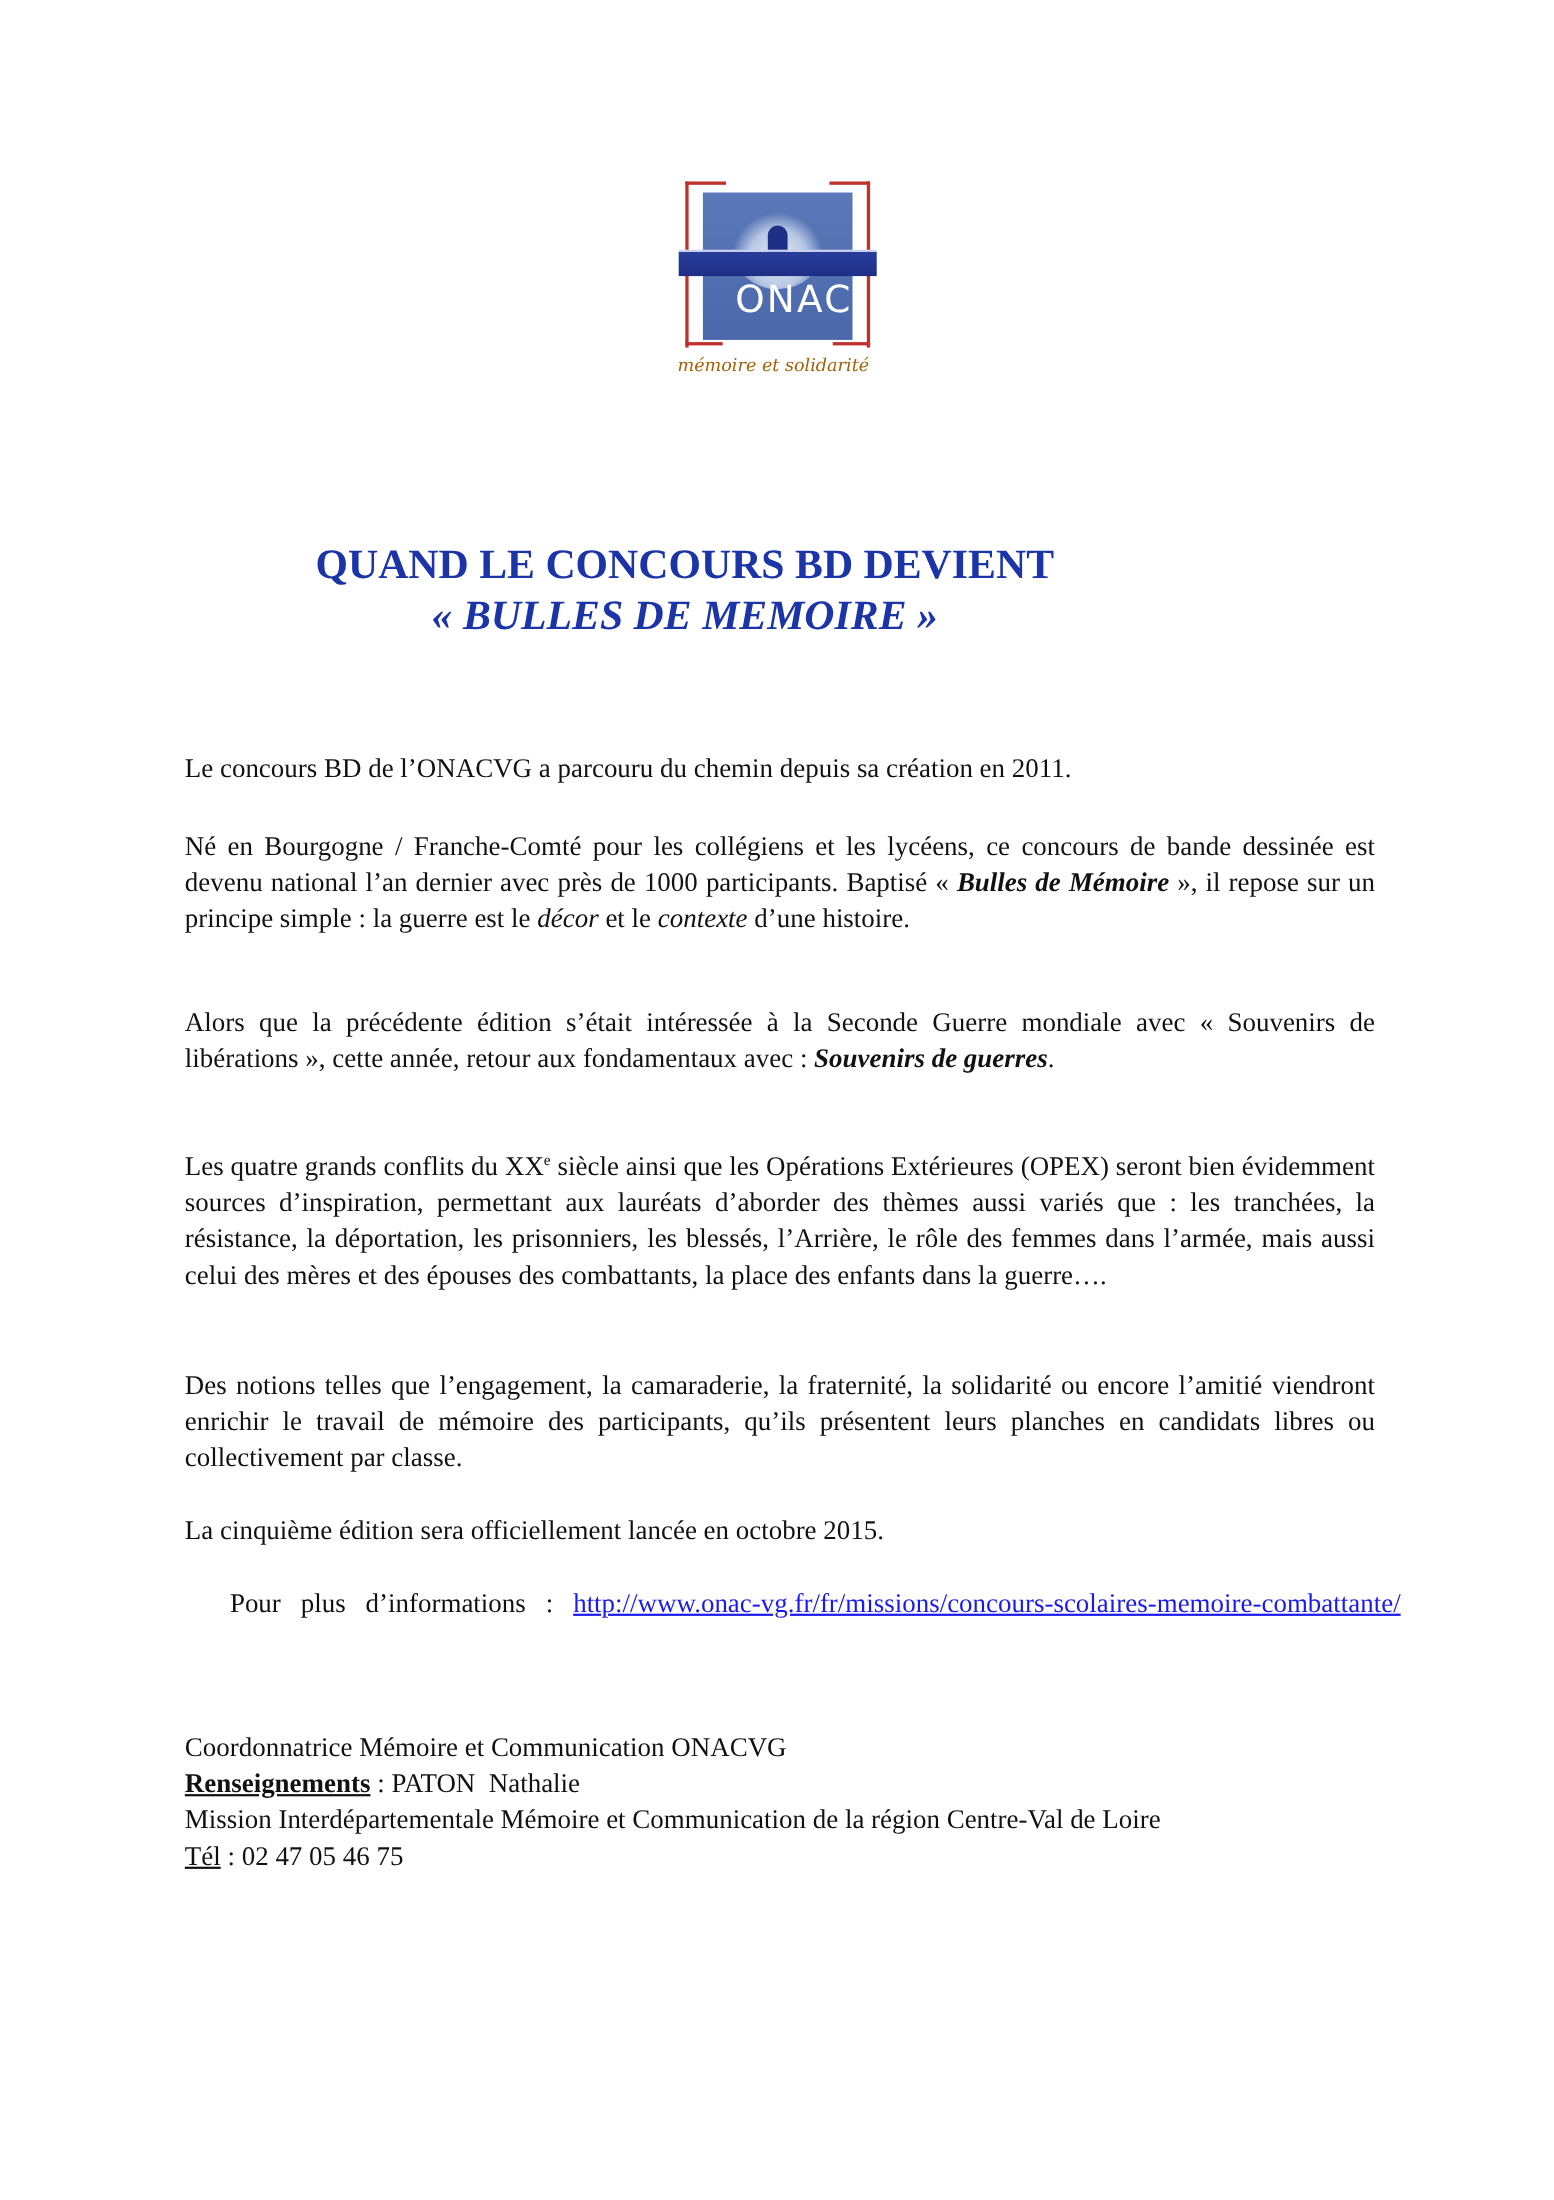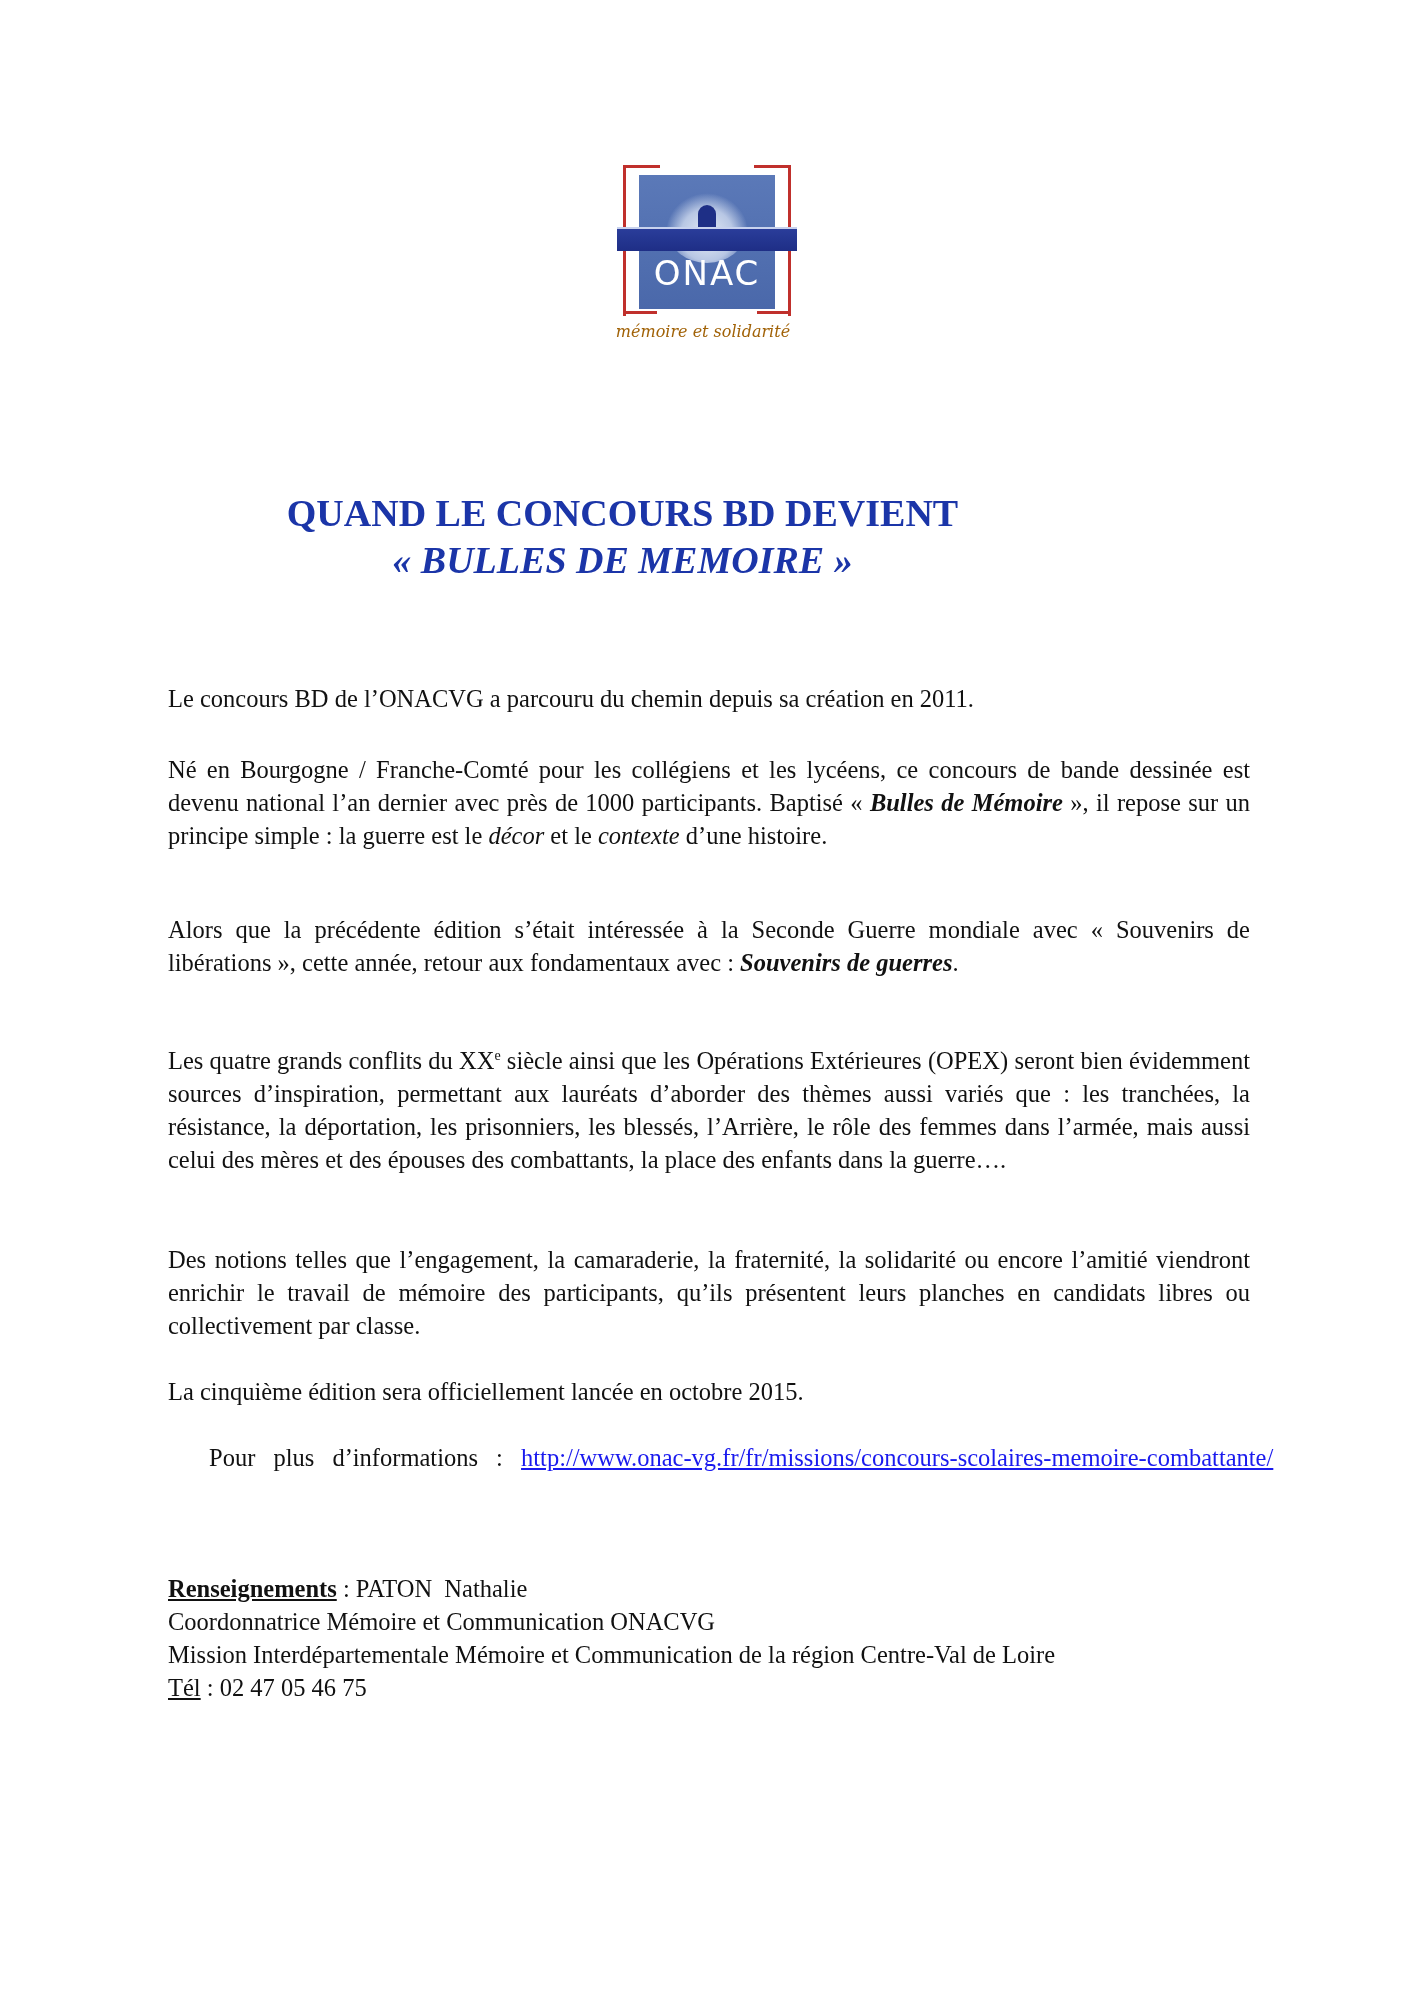--- a/index.html
+++ b/index.html
@@ -15,21 +15,21 @@
     .br-r-bottom { right: 6px; top: 146px; width: 34px; height: 0; border-width: 3px 0 0 0; }
     .logo-square { position: absolute; left: 22px; top: 10px; width: 136px; height: 134px;
                    background: linear-gradient(180deg, #5b79b8 0%, #4a68aa 100%); overflow: hidden; }
     .logo-burst { position: absolute; left: 28px; top: 18px; width: 80px; height: 70px; border-radius: 50%;
                   background: radial-gradient(circle at 50% 60%, #e6ecf6 0%, #b8c7e4 45%, rgba(120,148,200,0) 72%); }
     .logo-dome { position: absolute; left: 59px; top: 30px; width: 18px; height: 28px;
                  background: #1e2f86; border-radius: 9px 9px 2px 2px; }
     .logo-bar { position: absolute; left: 0; top: 62px; width: 180px; height: 24px;
                 background: linear-gradient(180deg, #2a3d9a 0%, #1e2e86 100%);
                 border-top: 2px solid #c8d2ee; box-sizing: border-box; }
-    .logo-text { position: absolute; left: 22px; top: 86px; width: 136px; text-align: center;
+    .logo-text { position: absolute; left: 22px; top: 86px; width: 136px; text-align: right;
                  font-family: "DejaVu Sans", sans-serif; font-size: 34px; letter-spacing: 2px;
                  color: #ffffff; line-height: 44px; }
     .logo-tagline { position: absolute; left: 588px; top: 322px; width: 230px; text-align: center;
                     font-family: "DejaVu Serif", serif; font-style: italic; font-size: 16px; color: #a16207; }
 
     .title { position: absolute; left: 0; width: 1245px; text-align: center; color: #1b35a8;
              font-weight: bold; font-size: 38px; line-height: 46px; }
     .title-1 { top: 490px; }
     .title-2 { top: 537px; font-style: italic; }
 
@@ -90,17 +90,17 @@
 
 <div class="body-text p6">
   <p>La cinquième édition sera officiellement lancée en octobre 2015.</p>
 </div>
 
 <div class="body-text p7">
   <p style="text-align: left;"><span style="word-spacing: 12px;">Pour plus d’informations : </span> <a class="link" href="#" style="word-break: break-all;">http://www.onac-vg.fr/fr/missions/concours-scolaires-memoire-combattante/</a></p>
 </div>
 
 <div class="body-text contact">
+  <p>Coordonnatrice Mémoire et Communication ONACVG</p>
   <p><b class="u">Renseignements</b><span> : </span><span style="white-space: pre;">PATON  Nathalie</span></p>
-  <p>Coordonnatrice Mémoire et Communication ONACVG</p>
   <p>Mission Interdépartementale Mémoire et Communication de la région Centre-Val de Loire</p>
   <p><span class="u">Tél</span><span> : </span><span>02 47 05 46 75</span></p>
 </div>
 
 </body></html>

